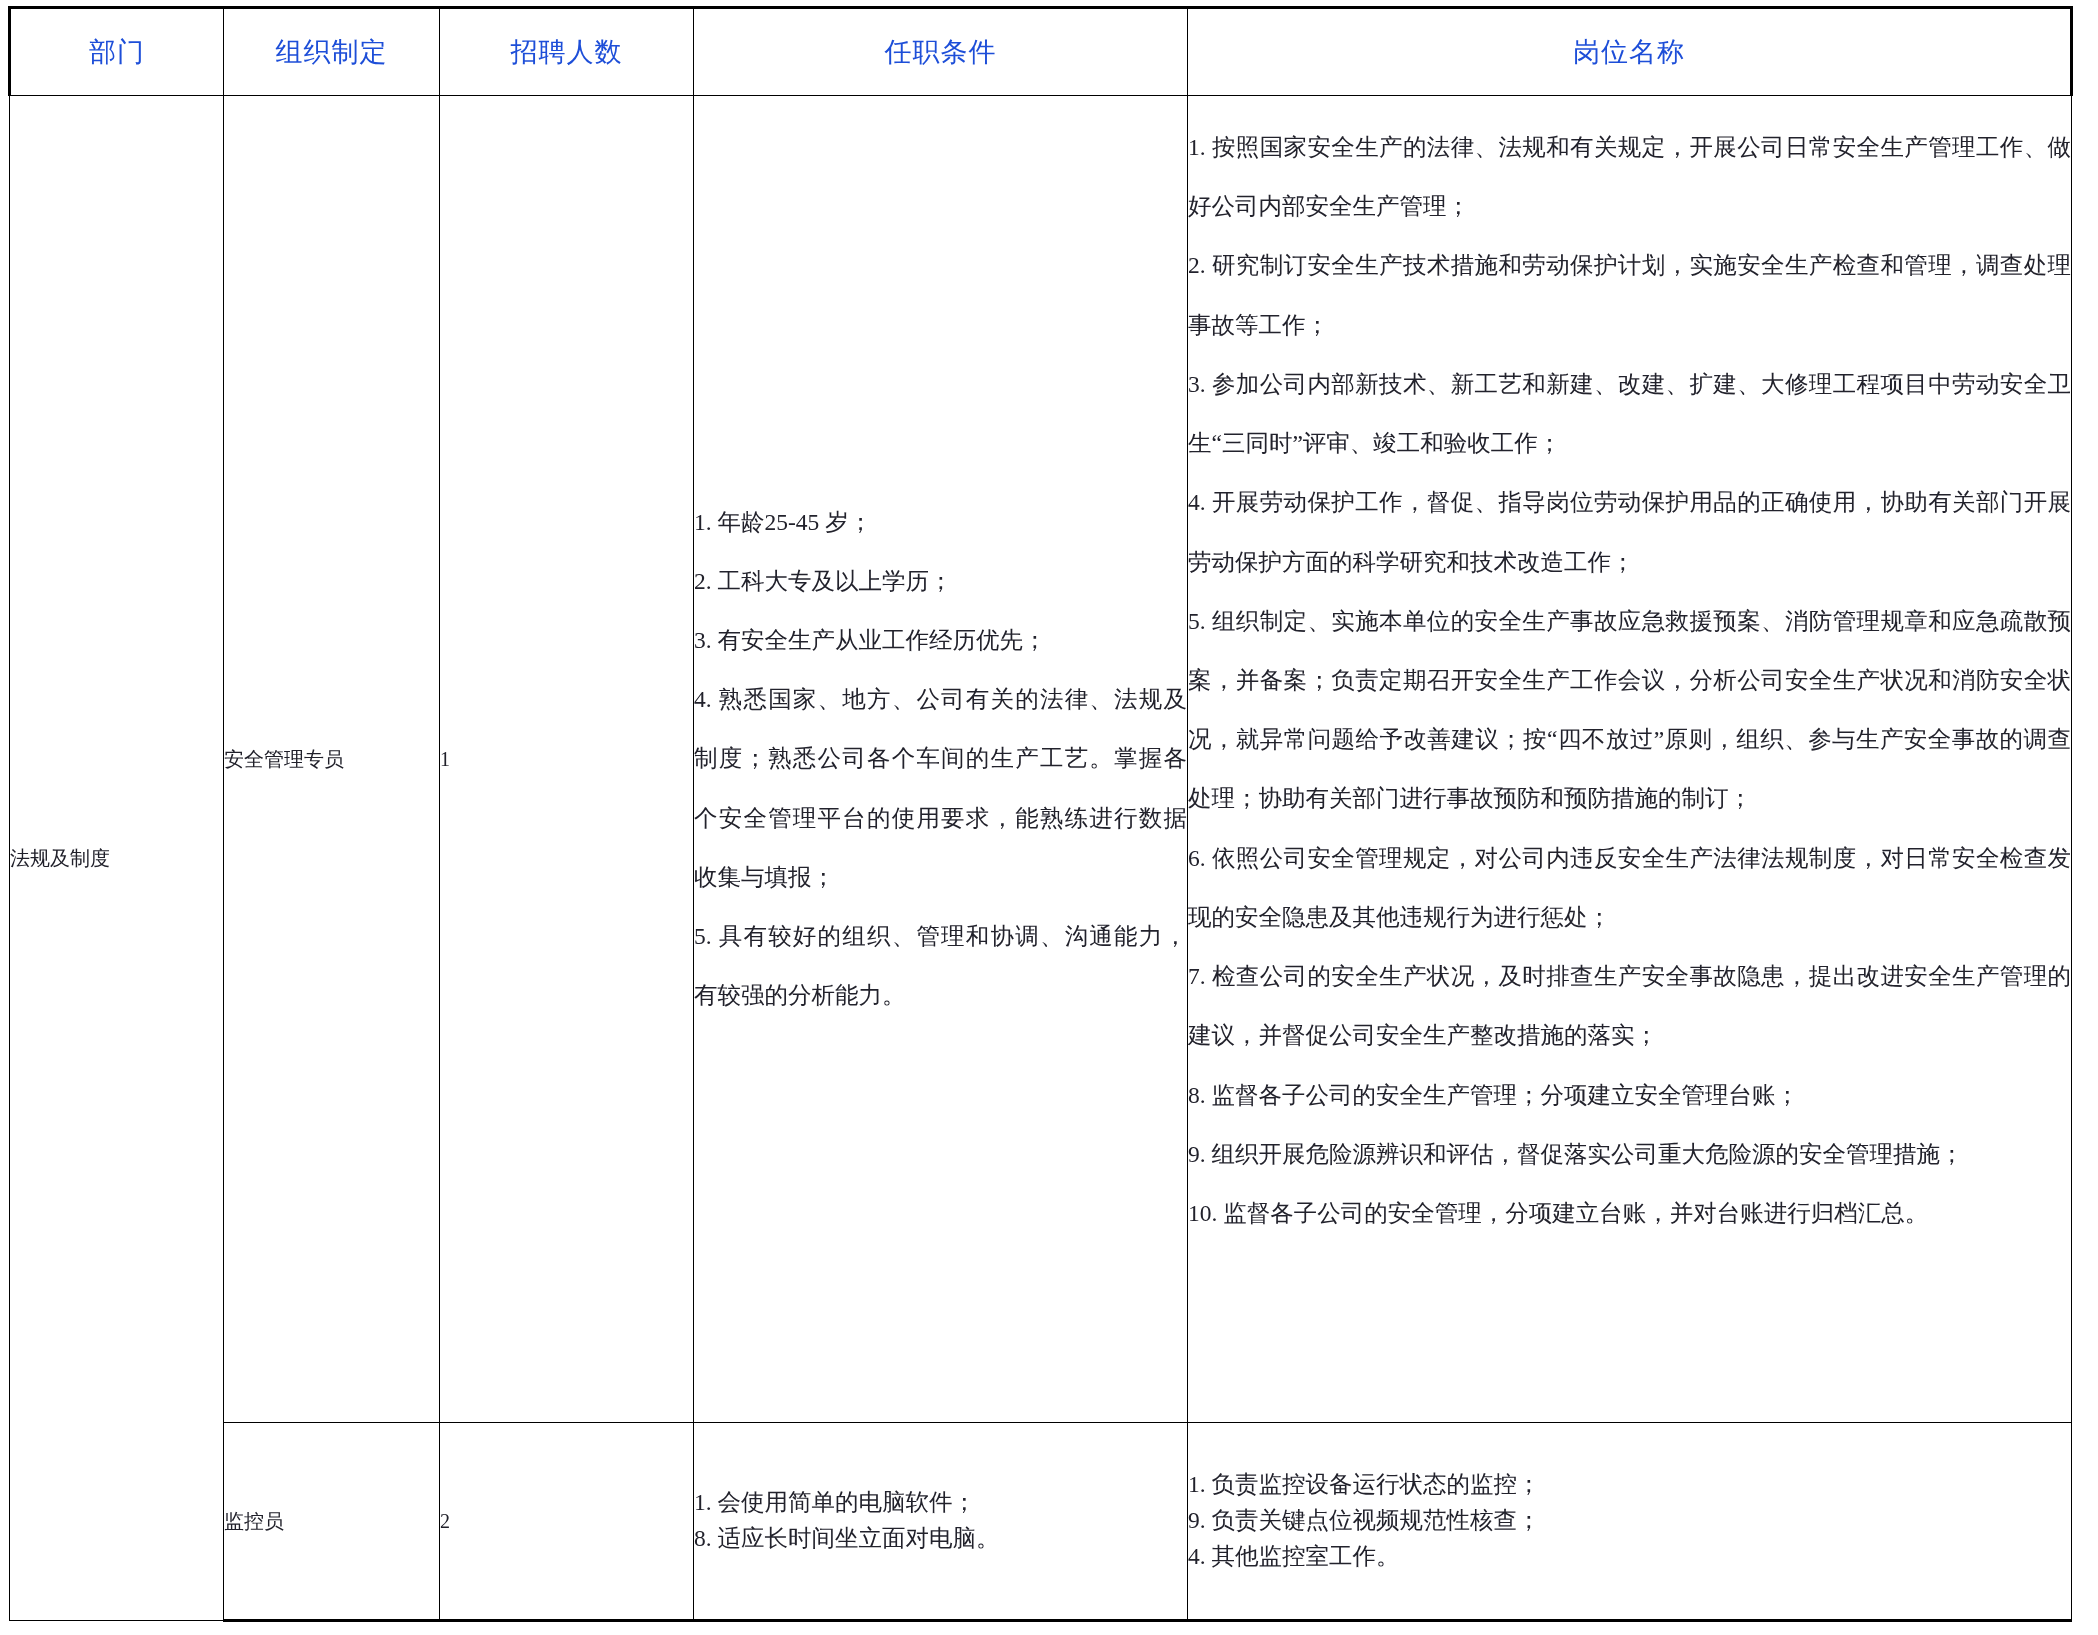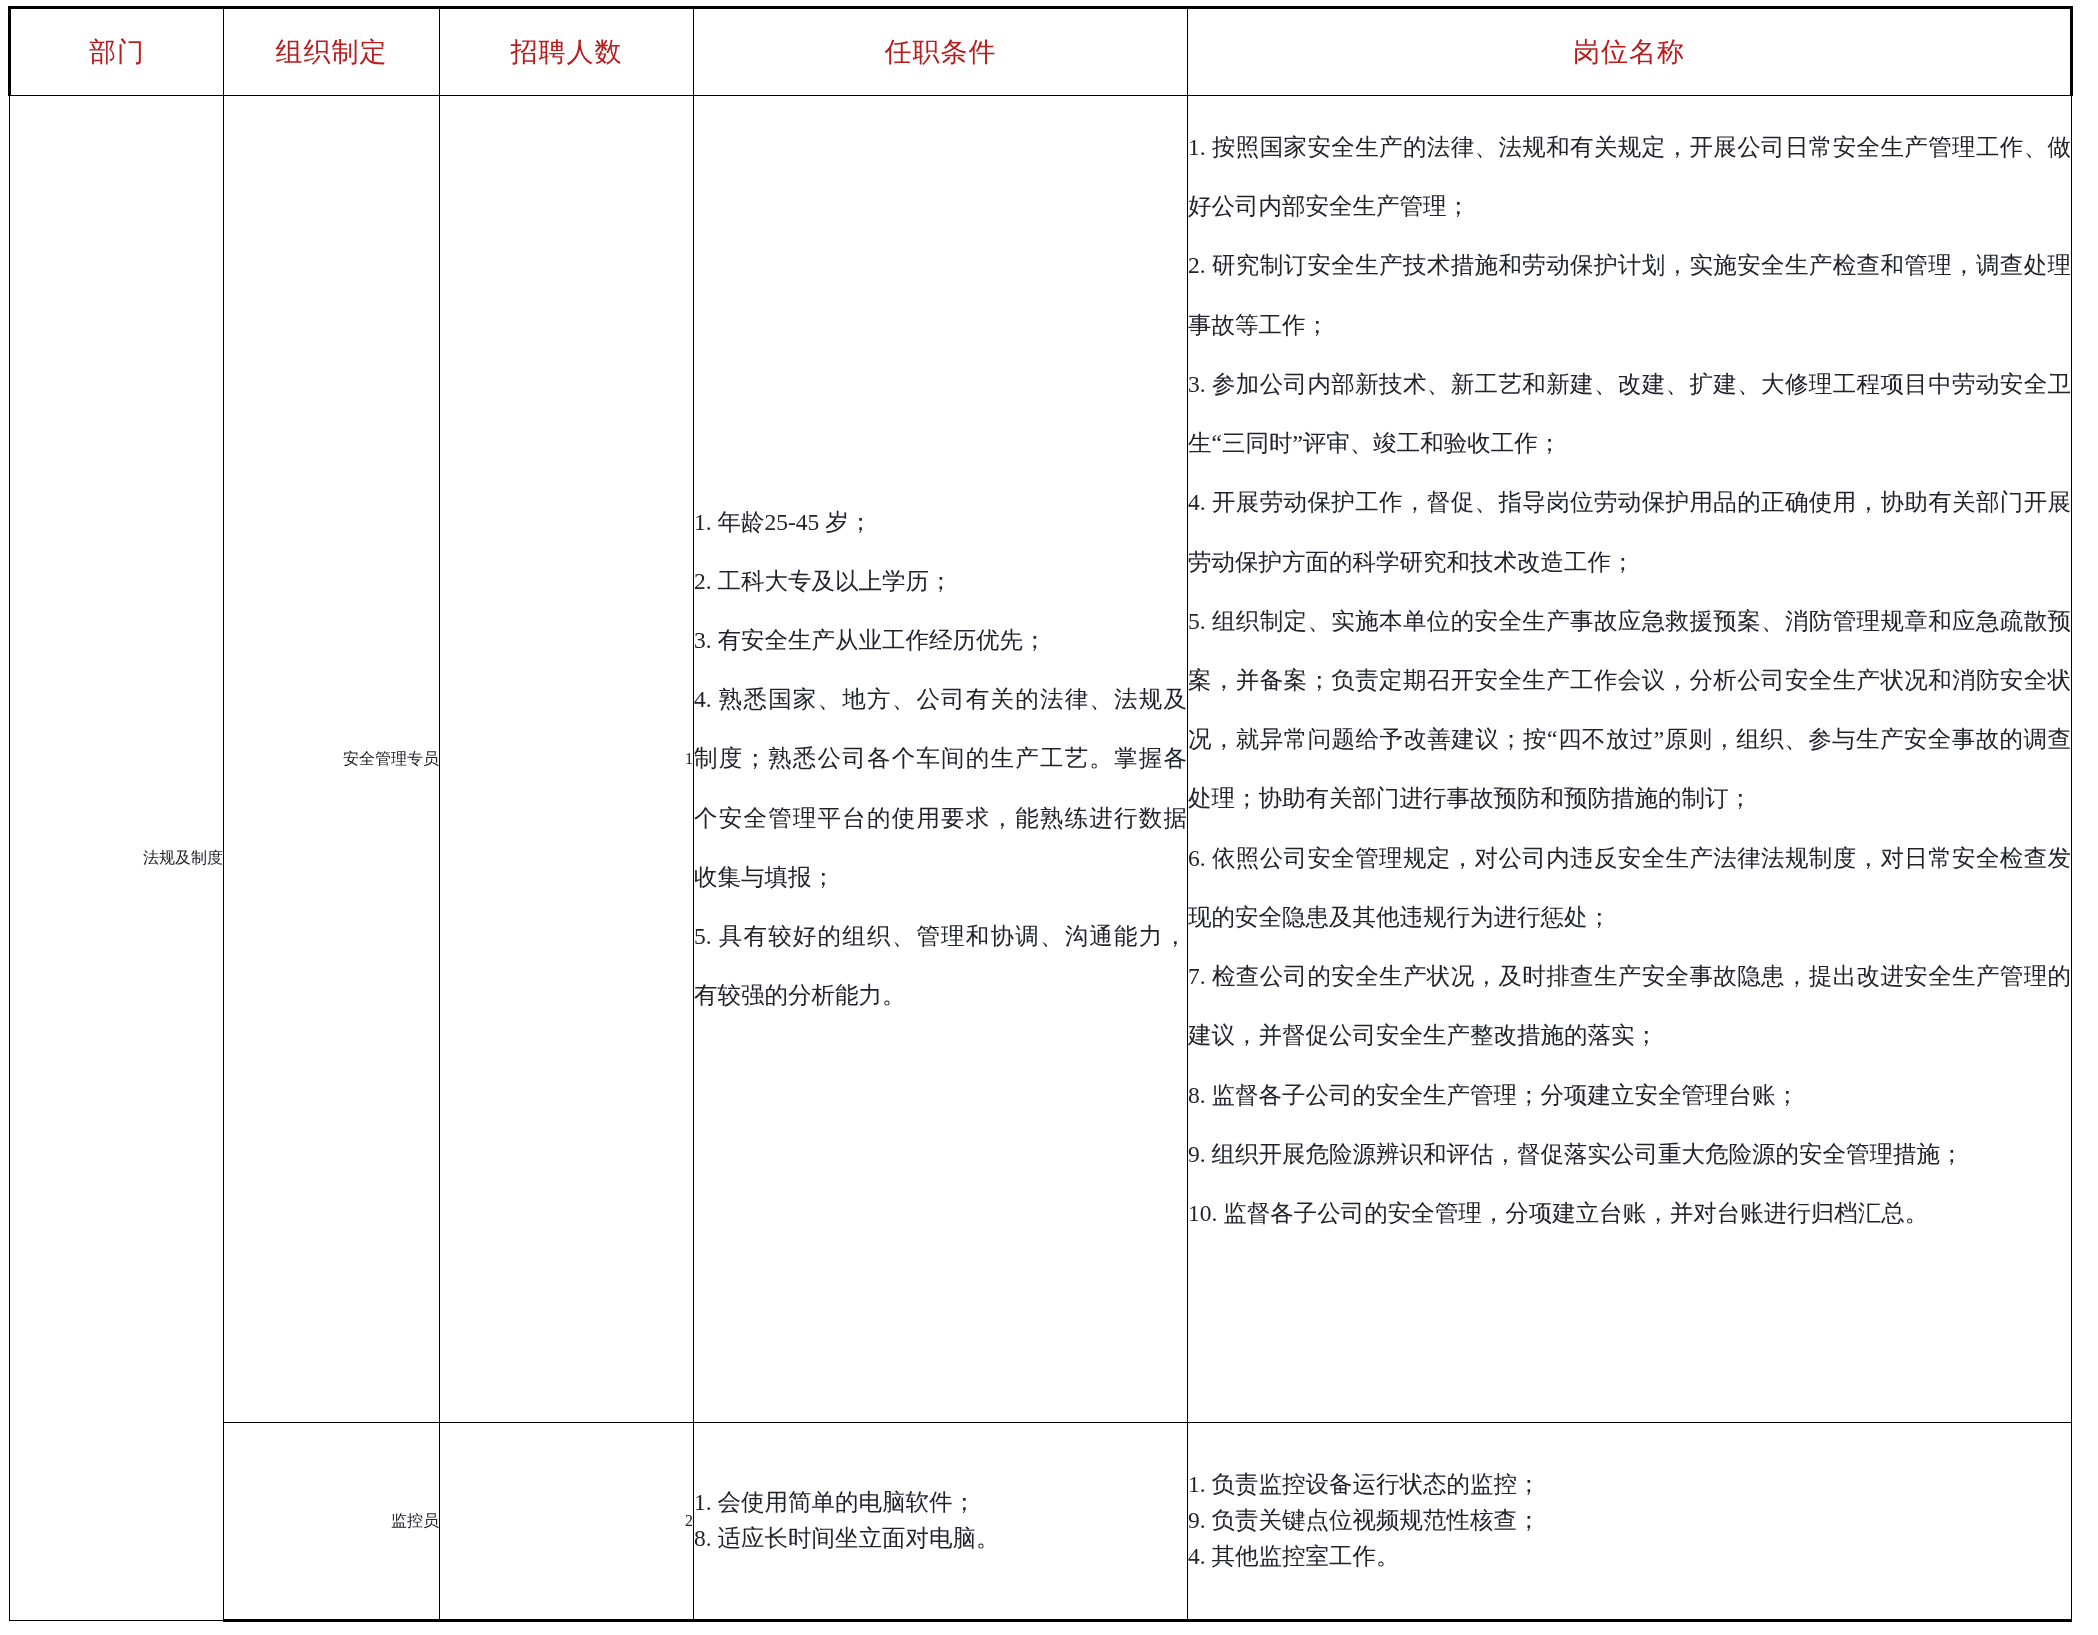--- a/index.html
+++ b/index.html
@@ -48,28 +48,28 @@
   .col-post      { width: 216px; }
   .col-count     { width: 254px; }
   .col-require   { width: 494px; }
   .col-desc      { width: 884px; }
 
   thead th {
     height: 86px;
     text-align: center;
     font-size: 27px;
     letter-spacing: 1px;
-    color: #b91c1c;
+    color: #1d4ed8;
   }
 
   td.c-dept,
   td.c-post,
   td.c-count {
-    text-align: right;
-    font-size: 16px;
+    text-align: left;
+    font-size: 20px;
     color: #20202a;
   }
 
   td.c-req, td.c-desc {
     padding: 0 18px;
     font-size: 23.5px;
     color: #22222c;
   }
 
   

